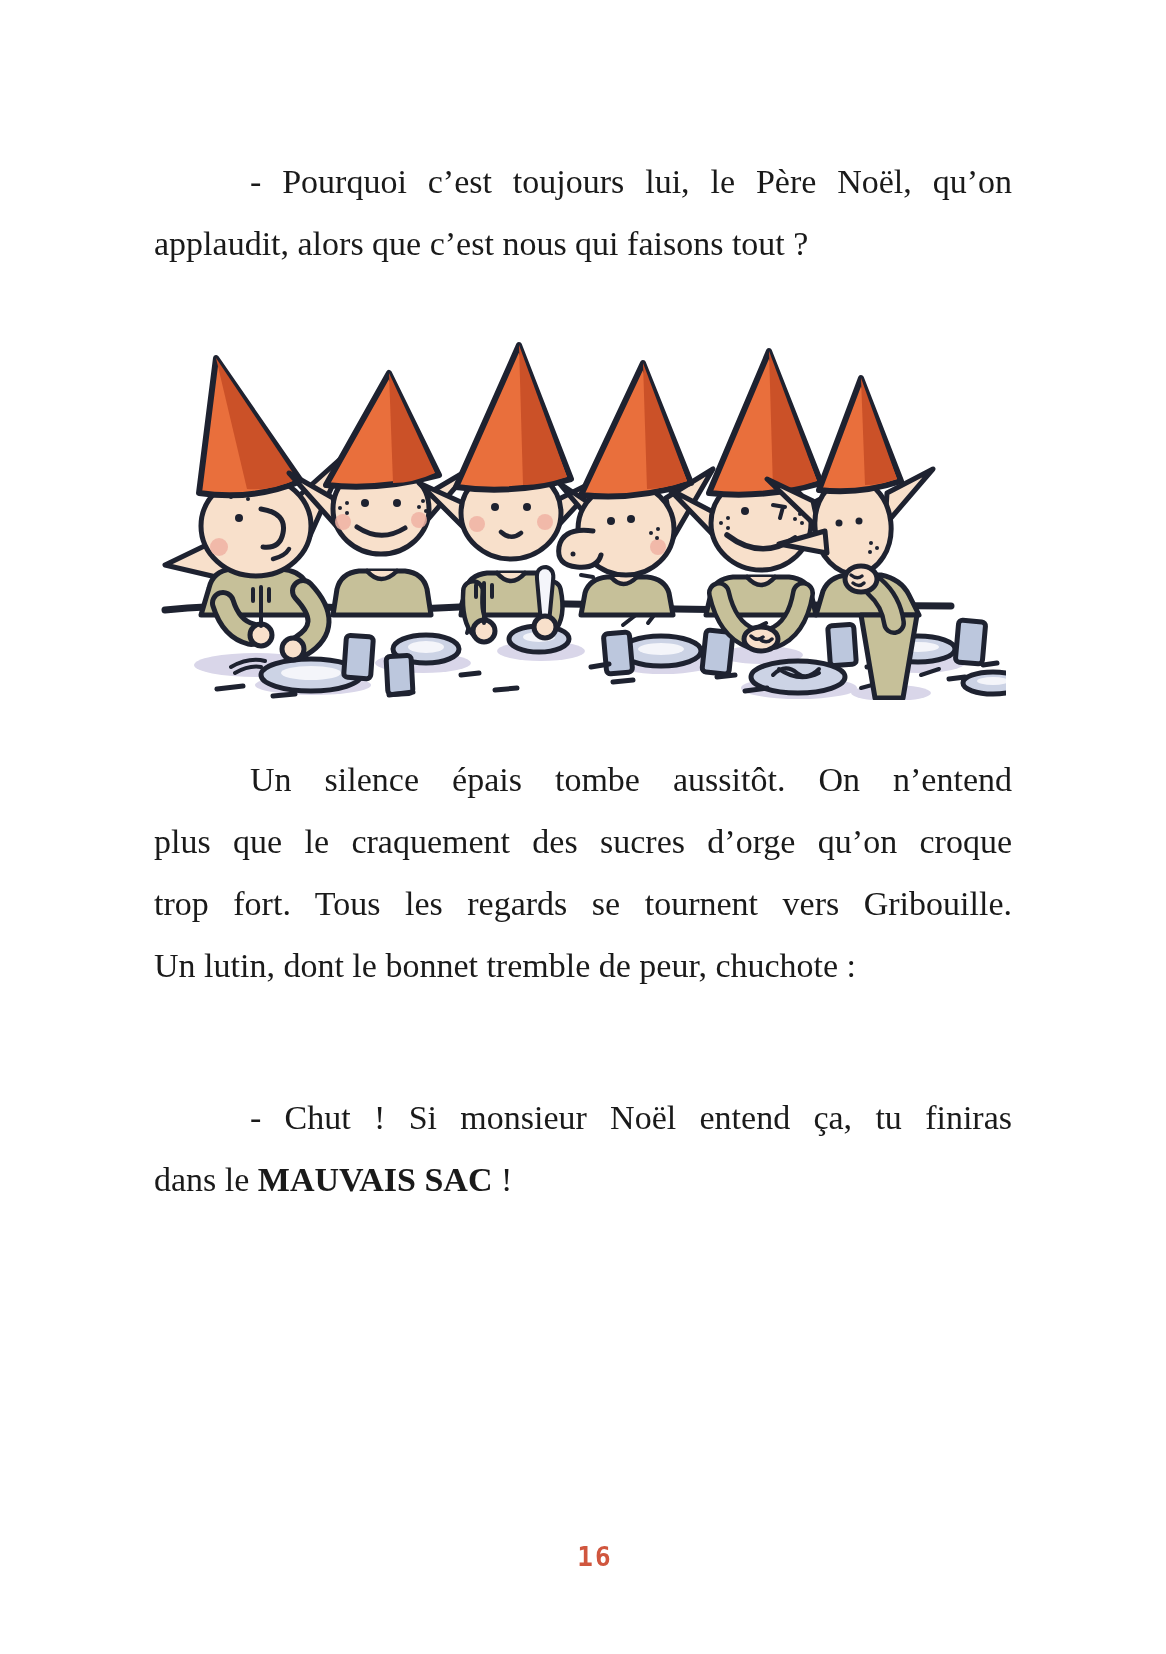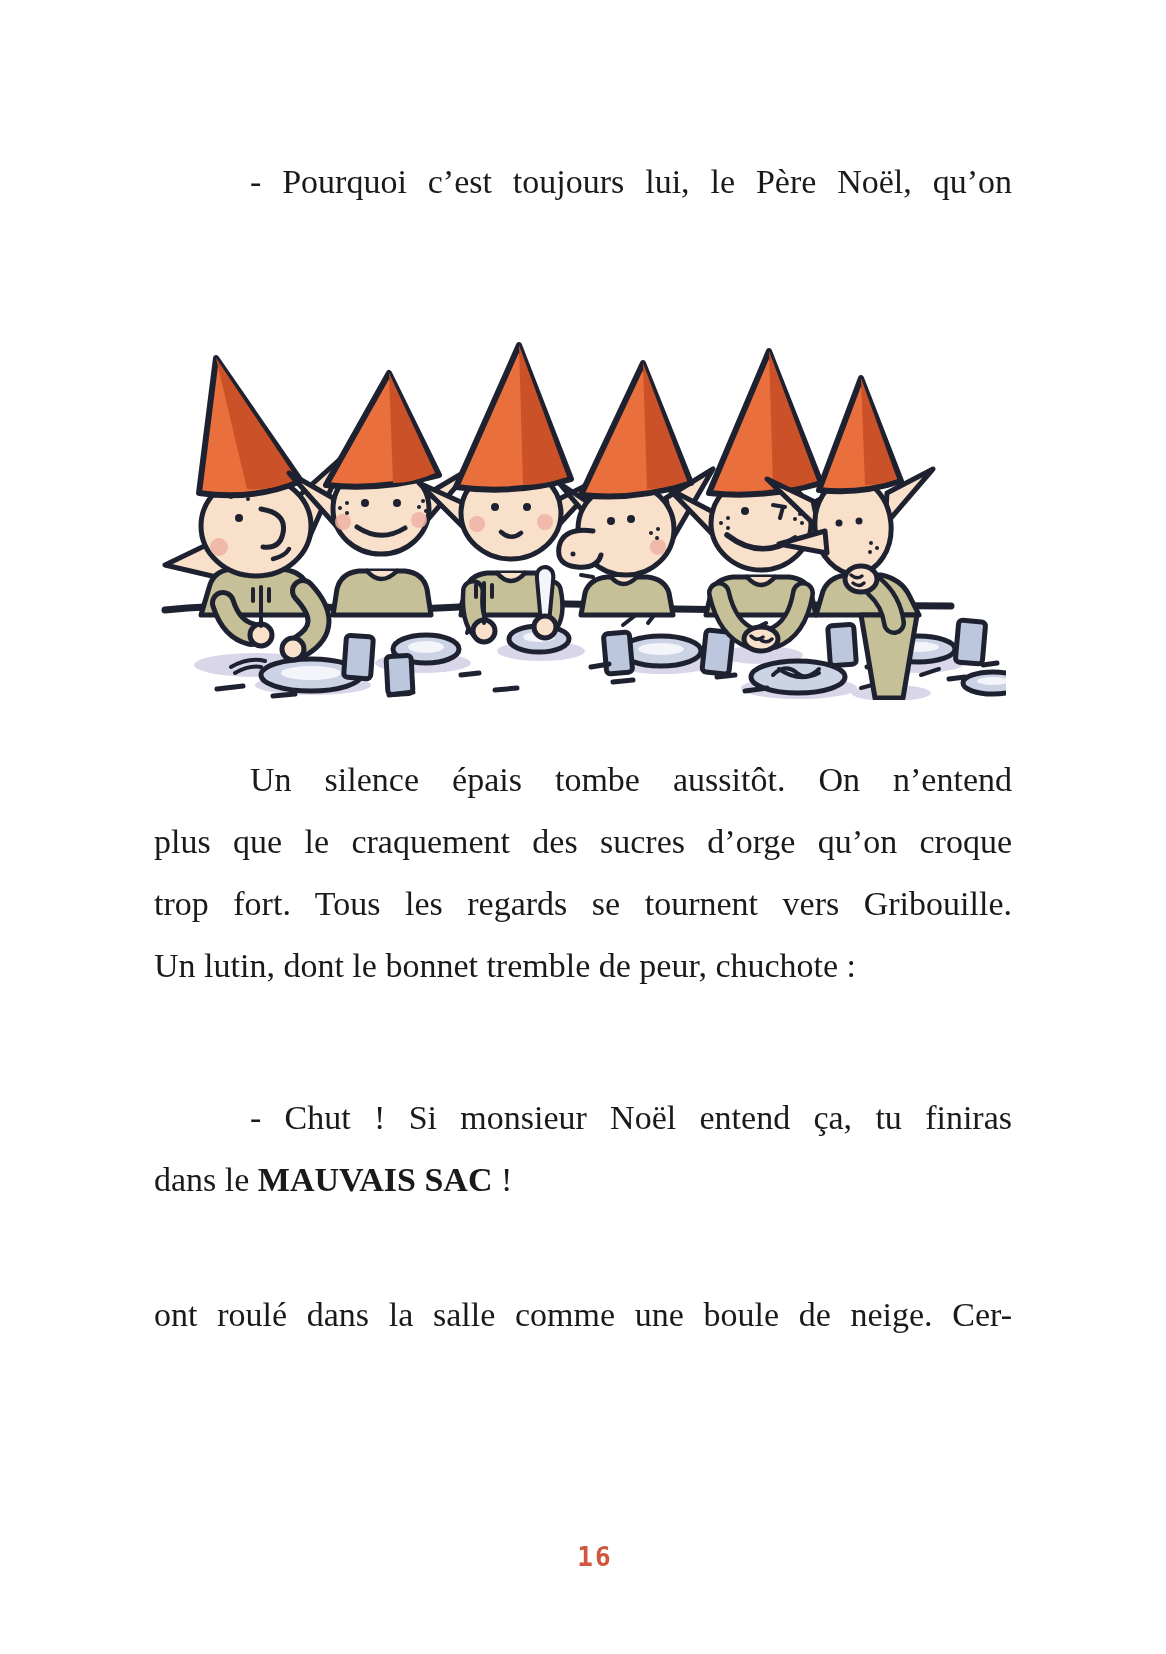--- a/index.html
+++ b/index.html
@@ -32,20 +32,21 @@
   .nf{fill:none;}
   .of{fill:var(--c-outline,#1e2230);}
 </style>
 </head>
 <body>
 
 <div class="page">
 
   <div class="para" style="top:151px">
     <div class="jline indent">- Pourquoi c’est toujours lui, le Père Noël, qu’on</div>
+    <div class="lline">applaudit, alors que c’est nous qui faisons tout ?</div>
   </div>
 
   <svg class="illus" viewBox="0 0 845 367" stroke-linecap="round" stroke-linejoin="round">
 
     <path class="ln nf" d="M4,277 Q 80,270 160,274 T 320,273 T 480,274 T 640,272 L 790,273" stroke-width="7"></path>
 
     <g>
 
       <ellipse class="shb" cx="95" cy="332" rx="62" ry="12"></ellipse>
       <ellipse class="shb" cx="152" cy="352" rx="58" ry="10"></ellipse>
@@ -275,17 +276,16 @@
     <div class="jline">trop fort. Tous les regards se tournent vers Gribouille.</div>
     <div class="lline">Un lutin, dont le bonnet tremble de peur, chuchote :</div>
   </div>
 
   <div class="para" style="top:1087px">
     <div class="jline indent">- Chut ! Si monsieur Noël entend ça, tu finiras</div>
     <div class="lline"><span>dans le </span><span class="bold">MAUVAIS SAC</span><span> !</span></div>
   </div>
 
   <div class="para" style="top:1284px">
-    <div class="jline">ont roulé dans la salle comme une boule de neige. Cer-</div>
   </div>
 
   <div class="pageno">16</div>
 </div>
 
 </body></html>

